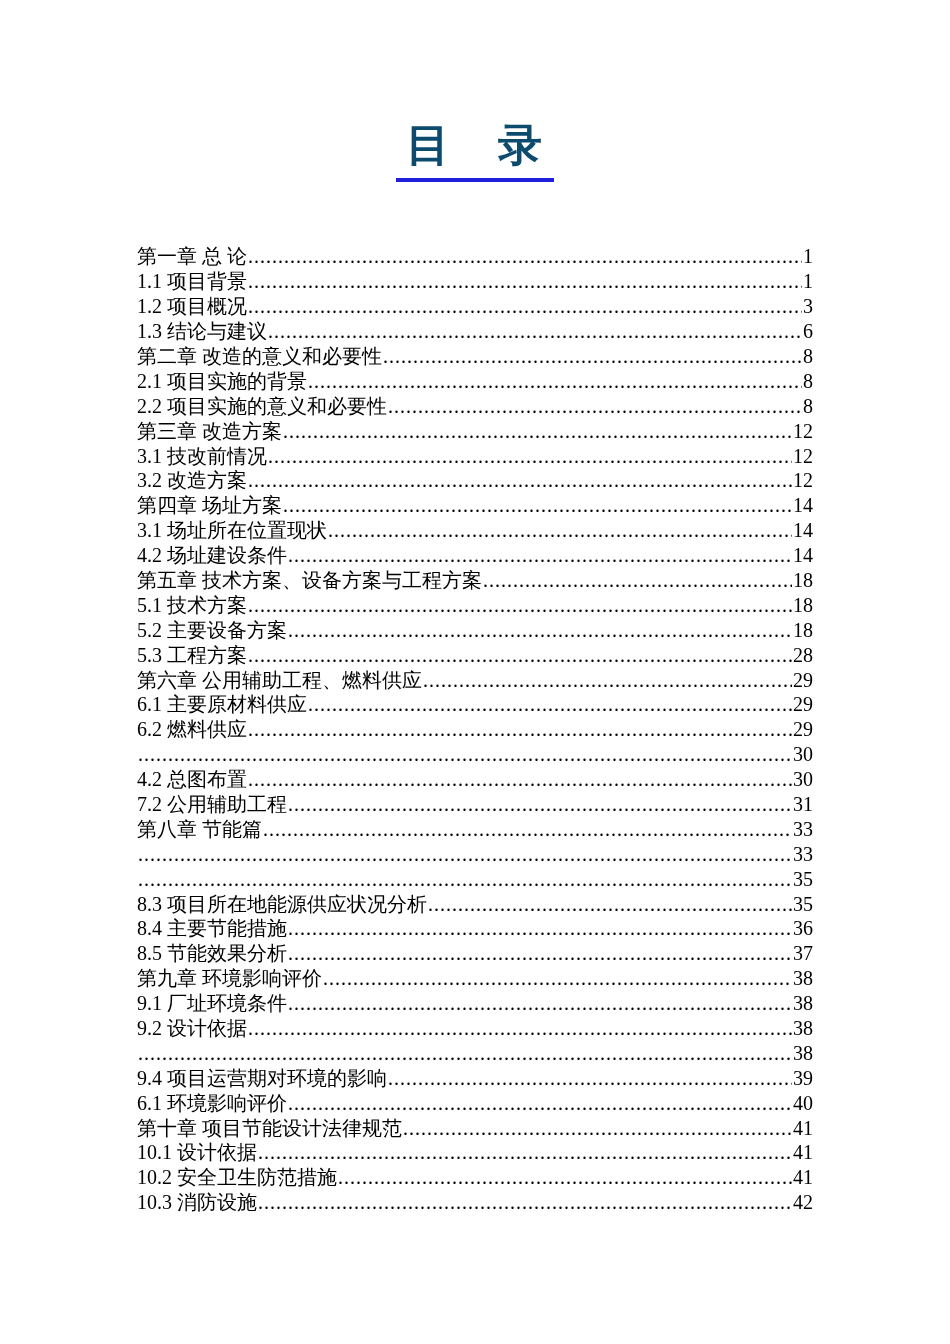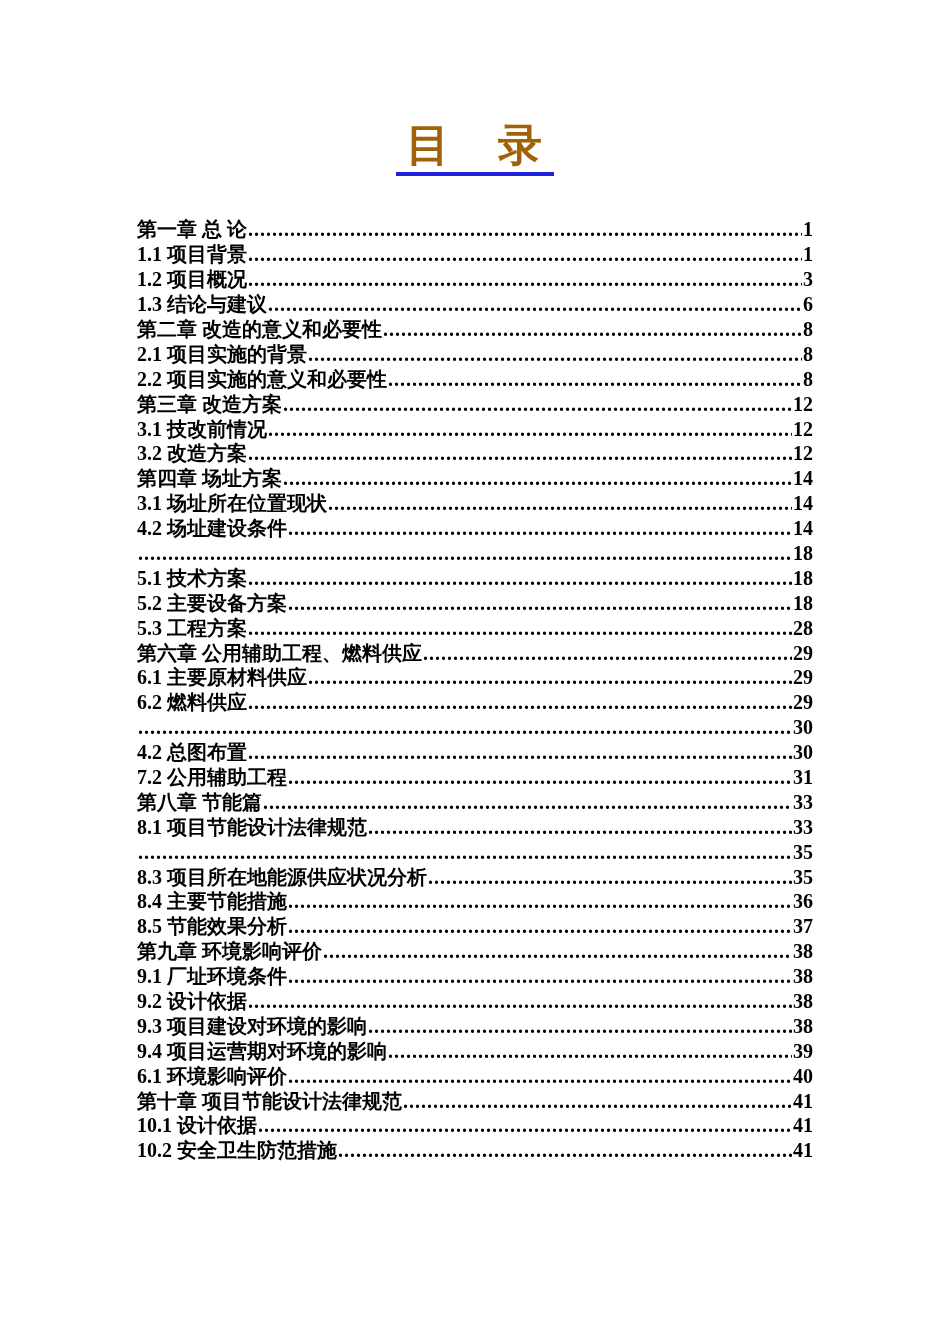--- a/index.html
+++ b/index.html
@@ -19,31 +19,30 @@
   }
   .doc-title-wrap {
     text-align: center;
     padding-top: 122px;
   }
   .doc-title {
     display: inline-block;
     font-size: 44px;
     font-weight: bold;
     line-height: 1.1;
-    color: #a16207;
+    color: #0c4a6e;
     border-bottom: 4px solid #2020dd;
-    padding: 0 10px 2px 10px;
+    padding: 0 10px 8px 10px;
     letter-spacing: 2px;
     white-space: pre;
   }
   .toc {
-    margin-top: 41px;
+    margin-top: 62px;
     margin-left: 137px;
     width: 676px;
-    font-weight: bold;
   }
   .toc-row {
     display: flex;
     align-items: baseline;
     line-height: 24.9px;
     height: 24.9px;
     font-size: 20px;
     white-space: nowrap;
   }
   .toc-label {
@@ -146,20 +145,21 @@
     <span class="toc-page">14</span>
   </div>
 
   <div class="toc-row">
     <span class="toc-label">4.2 场址建设条件</span>
     <span class="toc-dots"></span>
     <span class="toc-page">14</span>
   </div>
 
   <div class="toc-row">
+    <span class="toc-label">第五章 技术方案、设备方案与工程方案</span>
     <span class="toc-dots"></span>
     <span class="toc-page">18</span>
   </div>
 
   <div class="toc-row">
     <span class="toc-label">5.1 技术方案</span>
     <span class="toc-dots"></span>
     <span class="toc-page">18</span>
   </div>
 
@@ -210,21 +210,20 @@
     <span class="toc-page">31</span>
   </div>
 
   <div class="toc-row">
     <span class="toc-label">第八章 节能篇</span>
     <span class="toc-dots"></span>
     <span class="toc-page">33</span>
   </div>
 
   <div class="toc-row">
-    <span class="toc-label">8.1 项目节能设计法律规范</span>
     <span class="toc-dots"></span>
     <span class="toc-page">33</span>
   </div>
 
   <div class="toc-row">
     <span class="toc-dots"></span>
     <span class="toc-page">35</span>
   </div>
 
   <div class="toc-row">
@@ -257,21 +256,20 @@
     <span class="toc-page">38</span>
   </div>
 
   <div class="toc-row">
     <span class="toc-label">9.2 设计依据</span>
     <span class="toc-dots"></span>
     <span class="toc-page">38</span>
   </div>
 
   <div class="toc-row">
-    <span class="toc-label">9.3 项目建设对环境的影响</span>
     <span class="toc-dots"></span>
     <span class="toc-page">38</span>
   </div>
 
   <div class="toc-row">
     <span class="toc-label">9.4 项目运营期对环境的影响</span>
     <span class="toc-dots"></span>
     <span class="toc-page">39</span>
   </div>
 
@@ -292,14 +290,19 @@
     <span class="toc-dots"></span>
     <span class="toc-page">41</span>
   </div>
 
   <div class="toc-row">
     <span class="toc-label">10.2 安全卫生防范措施</span>
     <span class="toc-dots"></span>
     <span class="toc-page">41</span>
   </div>
 
+  <div class="toc-row">
+    <span class="toc-label">10.3 消防设施</span>
+    <span class="toc-dots"></span>
+    <span class="toc-page">42</span>
+  </div>
 </div>
 </div>
 
 </body></html>

